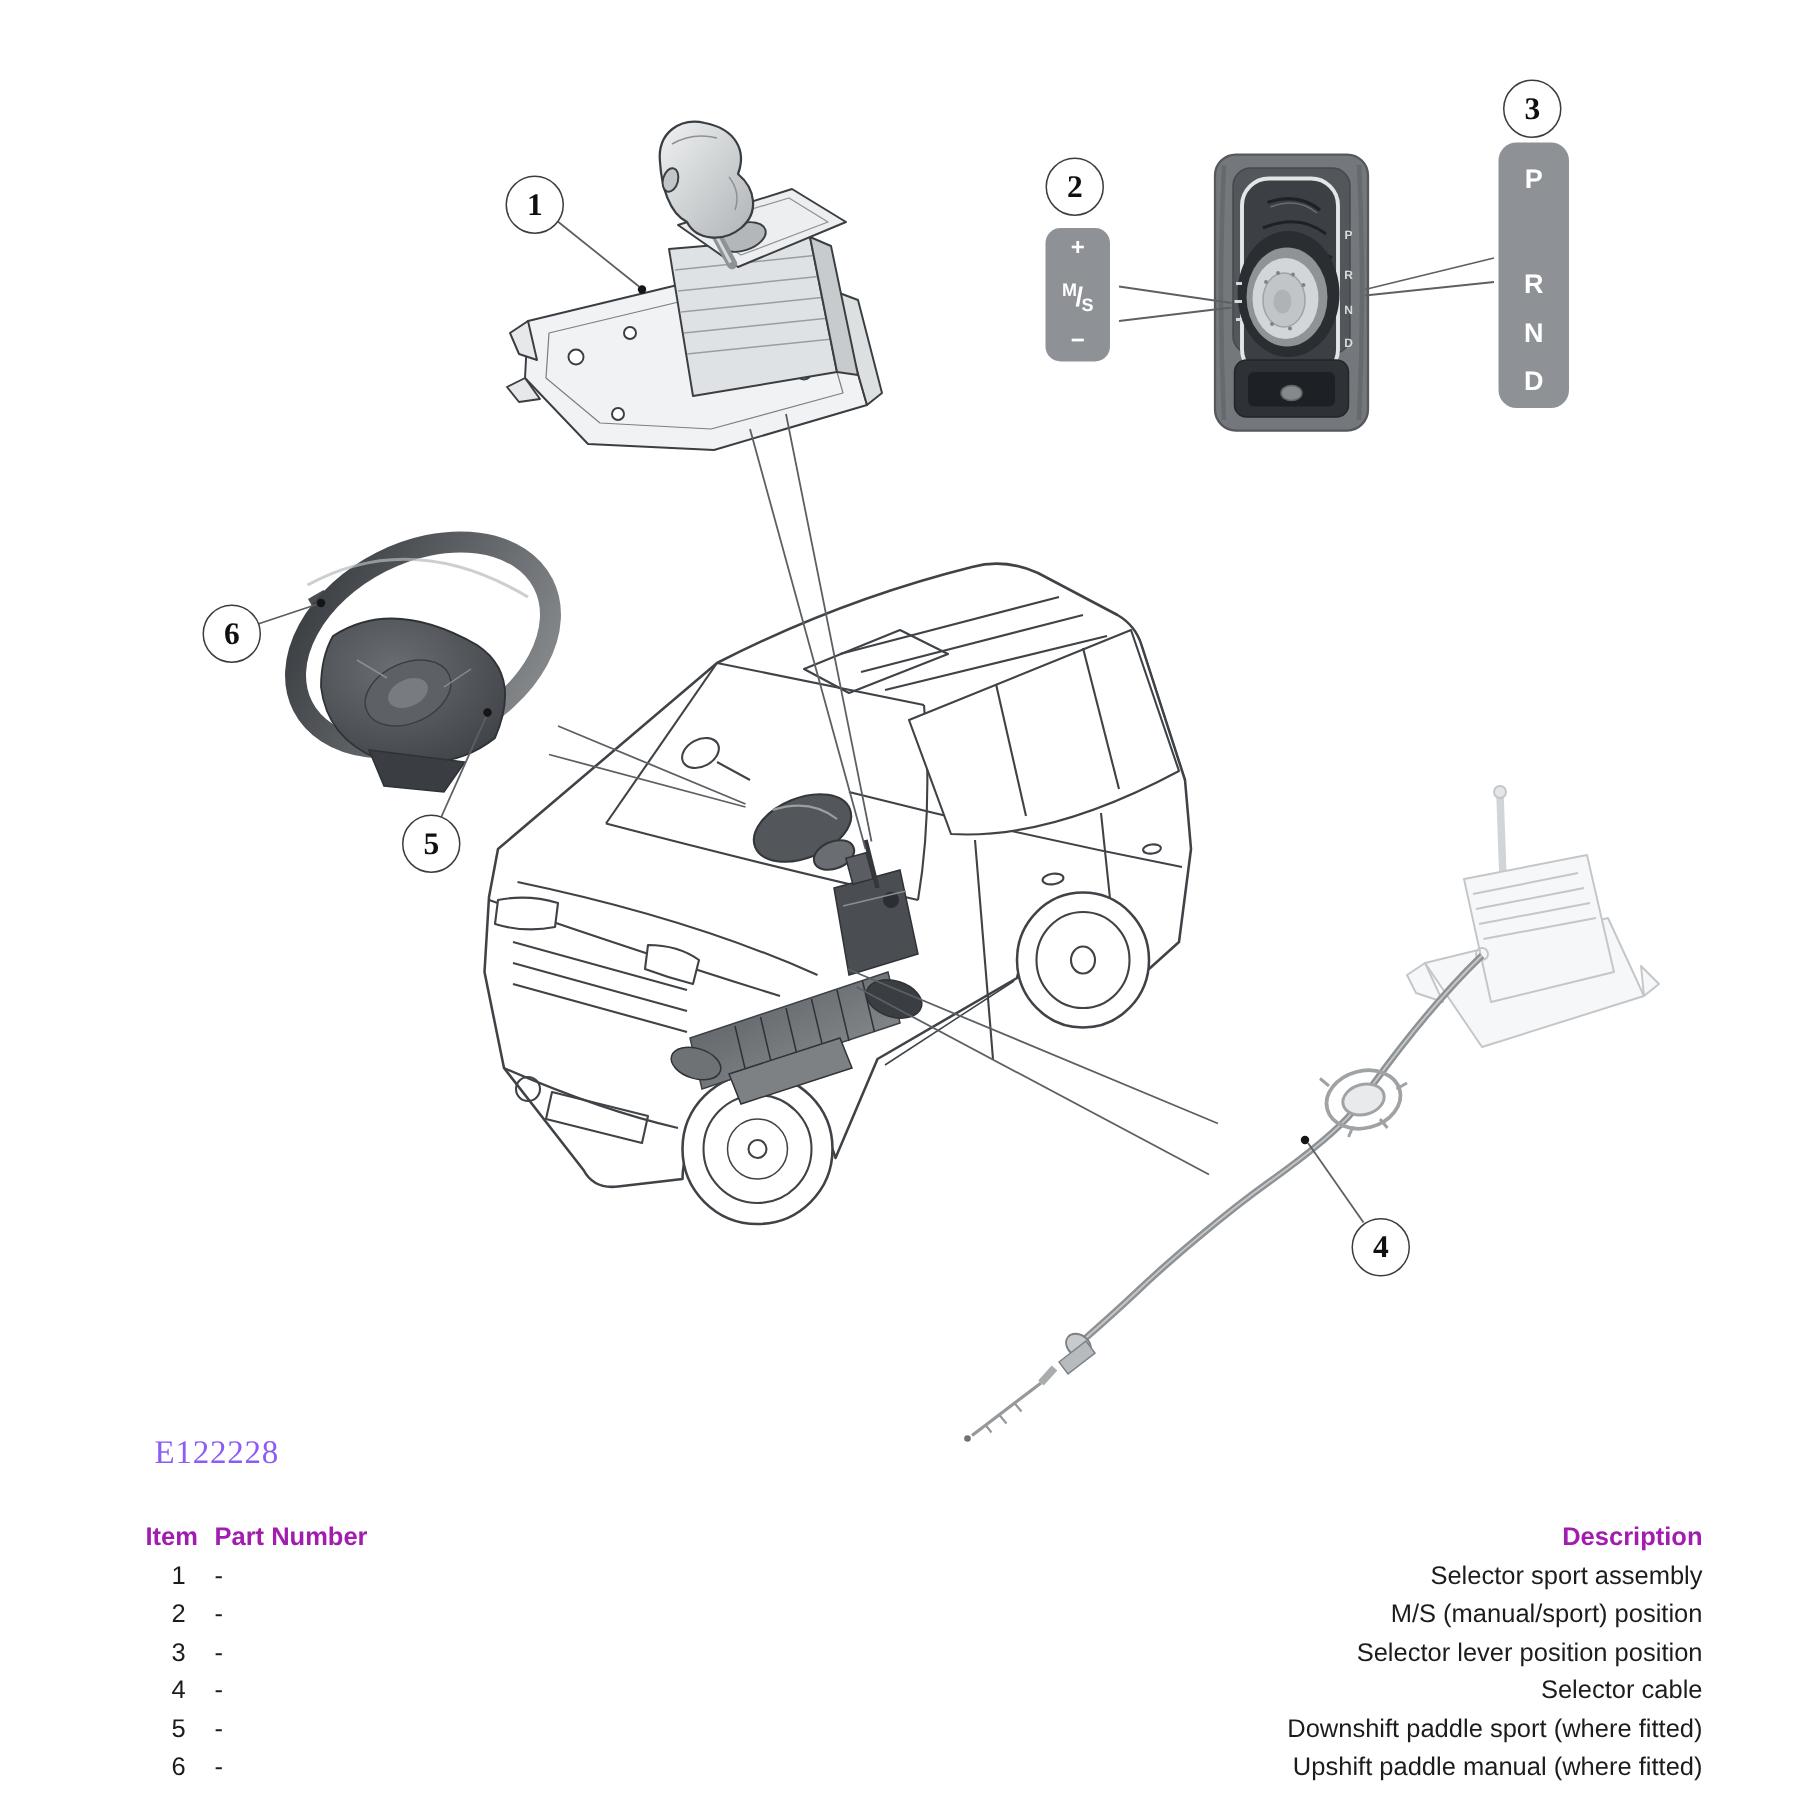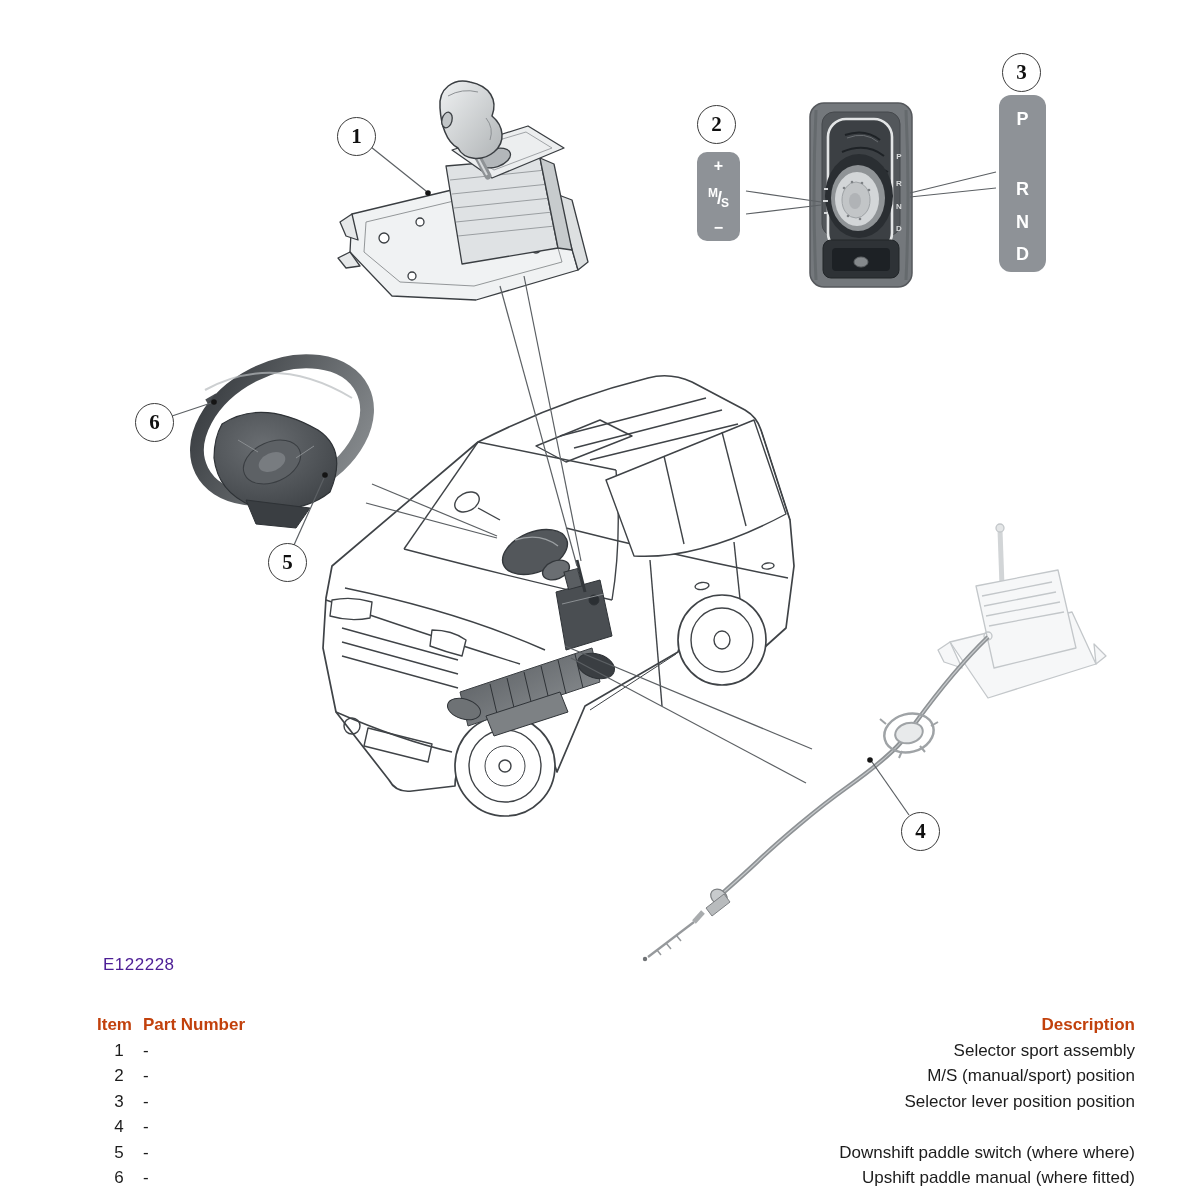--- a/index.html
+++ b/index.html
@@ -18,25 +18,25 @@
   .badge-ms .plus{font-size:16px;line-height:14px;}
   .badge-ms .minus{font-size:16px;line-height:12px;}
   .ms-frac{font-size:12px;line-height:12px;display:flex;align-items:center;}
   .ms-frac .ms-m{position:relative;top:-5px;}
   .ms-frac .ms-sl{font-size:18px;font-weight:bold;margin:0 -1px;}
   .ms-frac .ms-s{position:relative;top:5px;}
   .badge-prnd{left:999px;top:95px;width:47px;height:177px;border-radius:12px;}
   .badge-prnd span{position:absolute;left:0;width:100%;text-align:center;font-size:18px;}
   .prnd-p{top:14px;} .prnd-r{top:84px;} .prnd-n{top:117px;} .prnd-d{top:149px;}
   
-  .figure-code{position:absolute;left:103px;top:955px;font-size:17px;color:#4c1d95;letter-spacing:.5px;z-index:3;}
+  .figure-code{position:absolute;left:103px;top:955px;font-size:22px;color:#8b5cf6;letter-spacing:.5px;z-index:3;font-family:Liberation Serif, serif;}
   
   .parts-table{position:absolute;left:95px;top:1012px;width:1040px;z-index:3;color:#1c1c1c;}
   .t-row{display:grid;grid-template-columns:48px 180px 1fr;line-height:25.5px;font-size:17px;}
-  .t-head{font-weight:bold;color:#c2410c;}
+  .t-head{font-weight:bold;color:#a21caf;}
   .c-item{text-align:center;}
   .c-part{text-align:left;}
   .c-desc{text-align:right;padding-left:2px;}
   .t-head .c-item{text-align:left;padding-left:2px;}
 </style>
 </head>
 <body>
 
 <div class="page">
 
@@ -306,25 +306,26 @@
       <span class="c-desc">M/S (manual/sport) position</span>
     </div>
     <div class="t-row">
       <span class="c-item">3</span>
       <span class="c-part">-</span>
       <span class="c-desc">Selector lever position position</span>
     </div>
     <div class="t-row">
       <span class="c-item">4</span>
       <span class="c-part">-</span>
+      <span class="c-desc">Selector cable</span>
     </div>
     <div class="t-row">
       <span class="c-item">5</span>
       <span class="c-part">-</span>
-      <span class="c-desc">Downshift paddle switch (where where)</span>
+      <span class="c-desc">Downshift paddle sport (where fitted)</span>
     </div>
     <div class="t-row">
       <span class="c-item">6</span>
       <span class="c-part">-</span>
       <span class="c-desc">Upshift paddle manual (where fitted)</span>
     </div>
   </div>
 
 </div>
 

